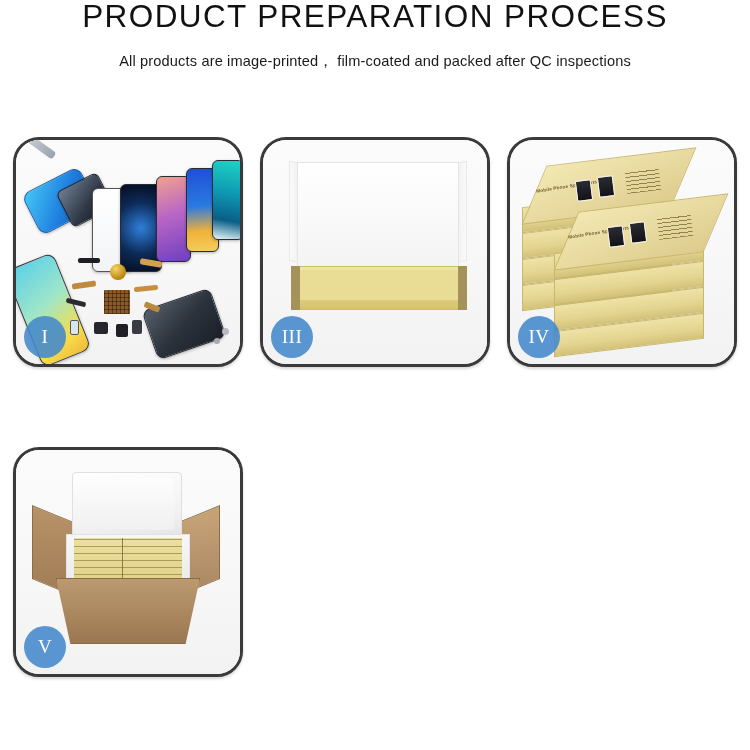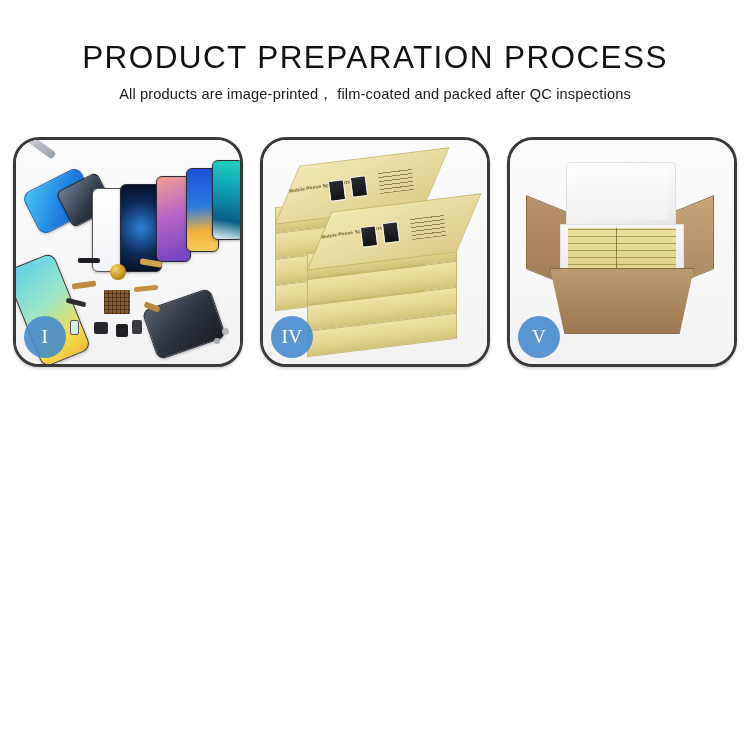--- a/index.html
+++ b/index.html
@@ -13,31 +13,30 @@
   #root {
     position: relative;
     width: 750px; height: 750px;
     background: #ffffff;
   }
 
   
   .header { position: absolute; left: 0; top: 0; width: 750px; text-align: center; }
   .title {
     margin: 0;
-    padding-top: 41px;
     font-size: 31.5px;
     font-weight: 400;
     letter-spacing: 1.4px;
     color: #111111;
     font-family: "Liberation Sans", sans-serif;
     line-height: 1.05;
     white-space: nowrap;
   }
   .subtitle {
-    margin: 0;
+    margin: 8px;
     padding-top: 11px;
     font-size: 14.6px;
     font-weight: 400;
     color: #1a1a1a;
     letter-spacing: 0.15px;
     white-space: nowrap;
   }
 
   
   .grid {
@@ -397,20 +396,33 @@
           <div class="part blk6"></div>
           <div class="part screw1"></div>
           <div class="part screw2"></div>
           <div class="tweezer"></div>
         </div>
       </div>
       <div class="badge">I</div>
     </div>
 
 
+    <div class="panel">
+      <div class="panel-inner">
+        <div class="box3-flapL"></div>
+        <div class="box3-flapR"></div>
+        <div class="box3-back"></div>
+        <div class="box3-foam"></div>
+        <div class="box3-front"></div>
+        <div class="box3-frontInner"></div>
+        <div class="box3-edgeL"></div>
+        <div class="box3-edgeR"></div>
+      </div>
+      <div class="badge">III</div>
+    </div>
 
     <div class="panel">
       <div class="panel-inner">
         <div class="stack">
 
           <div class="slab" style="left:4px;  top:112px;"></div>
           <div class="slab" style="left:4px;  top:86px;"></div>
           <div class="slab" style="left:4px;  top:60px;"></div>
           <div class="slab" style="left:4px;  top:34px;"></div>
           <div class="slab-top" style="left:16px; top:-6px;">

